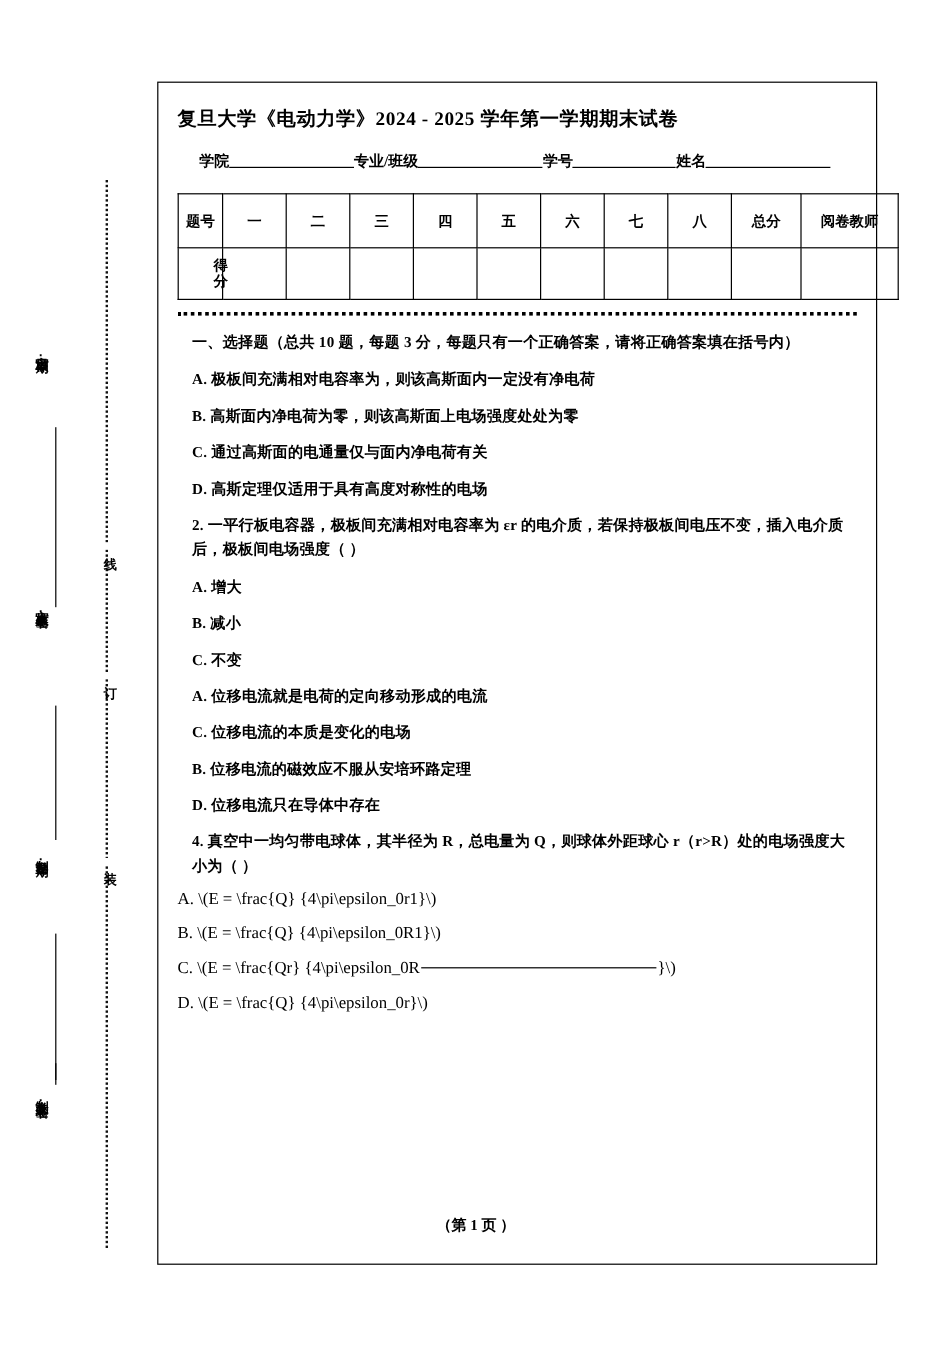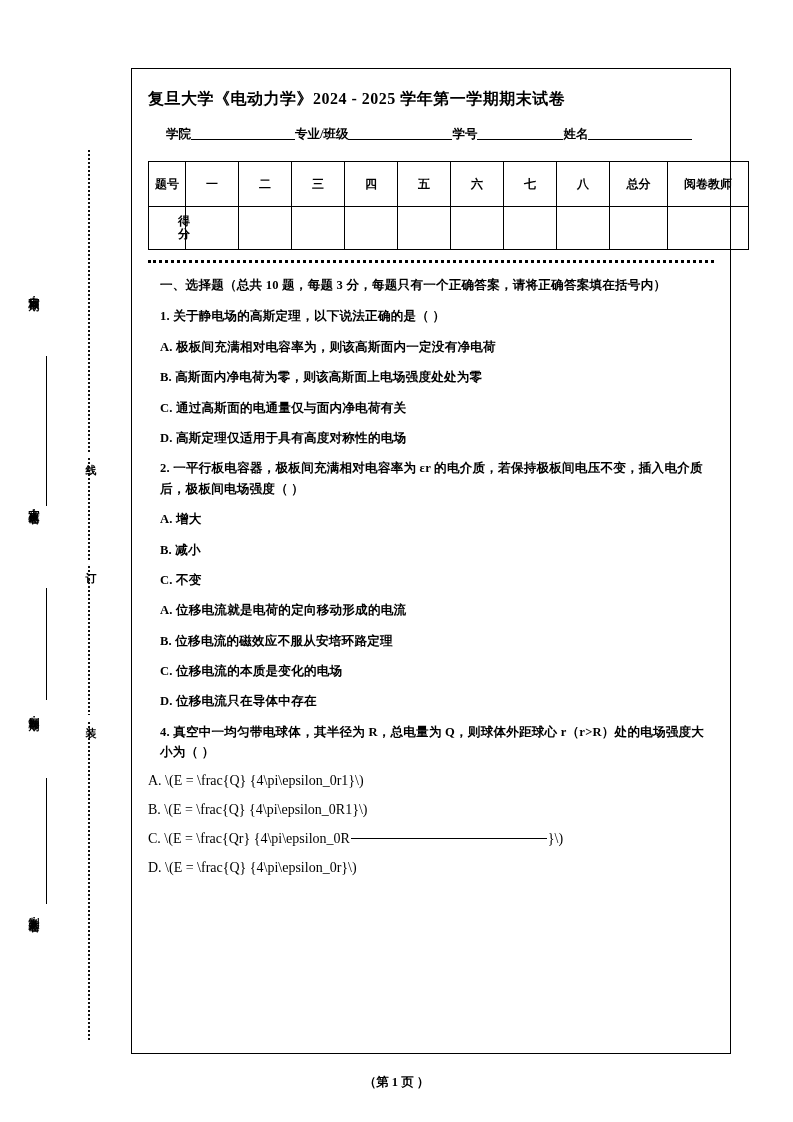--- a/index.html
+++ b/index.html
@@ -161,21 +161,21 @@
     width: 196px;
     border-bottom: 1.3px solid #000;
     vertical-align: 4px;
     margin: 0 1px;
   }
 
   
   .footer {
     position: absolute;
     left: 0;
-    top: 1074px;
+    top: 1013px;
     width: 793px;
     text-align: center;
     font-size: 12.5px;
     font-weight: bold;
     font-family: "Liberation Serif", "DejaVu Serif", serif;
   }
 </style>
 </head>
 <body>
 
@@ -247,34 +247,33 @@
       <td></td>
       <td></td>
     </tr>
   </tbody>
     </table>
 
   <div class="dot-sep"></div>
 
   <div class="para">一、选择题（总共 10 题，每题 3 分，每题只有一个正确答案，请将正确答案填在括号内）</div>
 
-  <div class="para tight">1. 关于静电场的高斯定理，以下说法正确的是（  ）</div>
   <div class="para tight">A. 极板间充满相对电容率为，则该高斯面内一定没有净电荷</div>
   <div class="para tight">B. 高斯面内净电荷为零，则该高斯面上电场强度处处为零</div>
   <div class="para tight">C. 通过高斯面的电通量仅与面内净电荷有关</div>
   <div class="para tight">D. 高斯定理仅适用于具有高度对称性的电场</div>
 
   <div class="para tight">2.  一平行板电容器，极板间充满相对电容率为 εr 的电介质，若保持极板间电压不变，插入电介质后，极板间电场强度（  ）</div>
   <div class="para tight">A. 增大</div>
   <div class="para tight">B. 减小</div>
   <div class="para tight">C. 不变</div>
 
   <div class="para tight">A. 位移电流就是电荷的定向移动形成的电流</div>
+  <div class="para tight">C. 位移电流的本质是变化的电场</div>
   <div class="para tight">B. 位移电流的磁效应不服从安培环路定理</div>
-  <div class="para tight">C. 位移电流的本质是变化的电场</div>
   <div class="para tight">D. 位移电流只在导体中存在</div>
 
   <div class="para tight">4. 真空中一均匀带电球体，其半径为 R，总电量为 Q，则球体外距球心 r（r&gt;R）处的电场强度大小为（  ）</div>
   <div class="mono">
     <span>A.  \(E = \frac{Q} {4\pi\epsilon_0r1}\)</span>
   </div>
   <div class="mono">
     <span>B.  \(E = \frac{Q} {4\pi\epsilon_0R1}\)</span>
   </div>
   <div class="mono">

